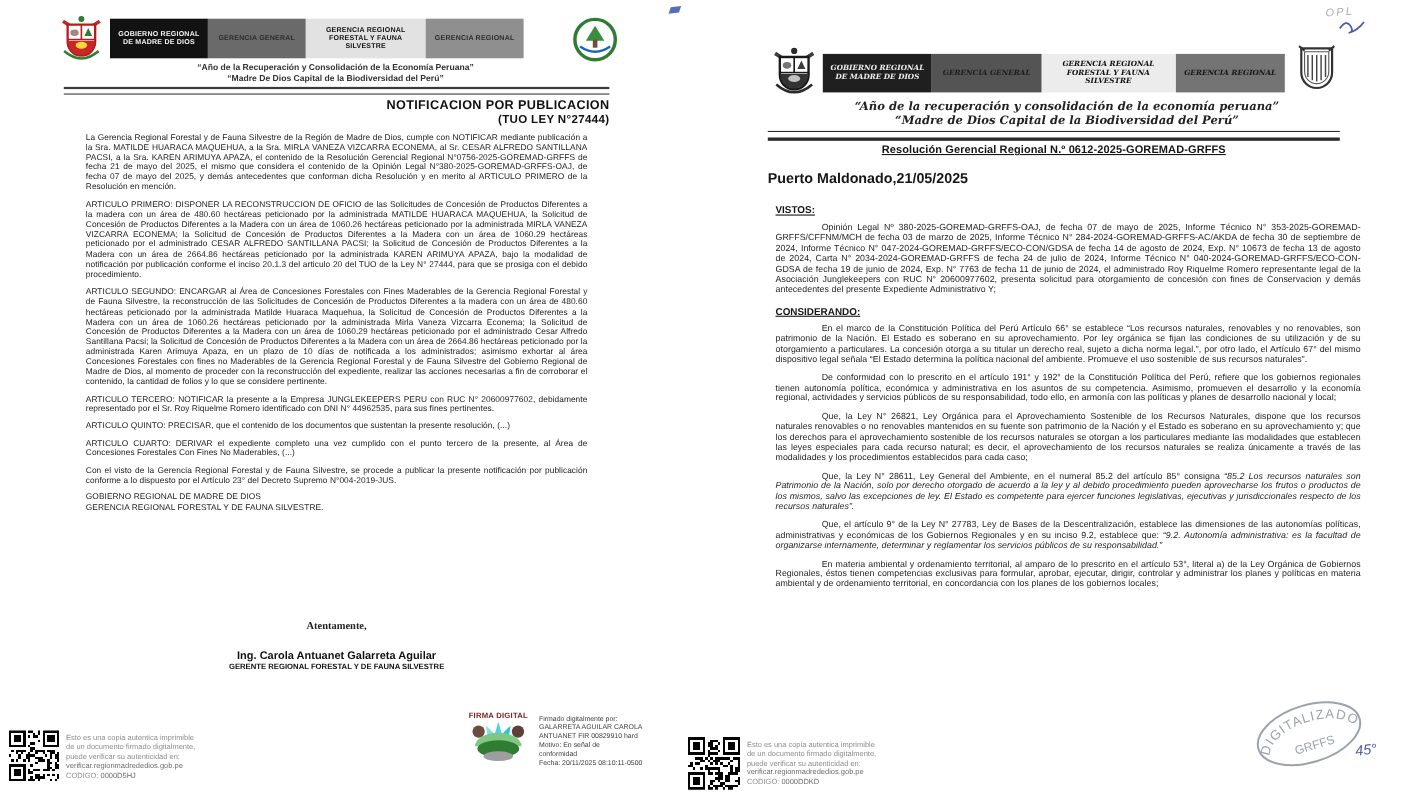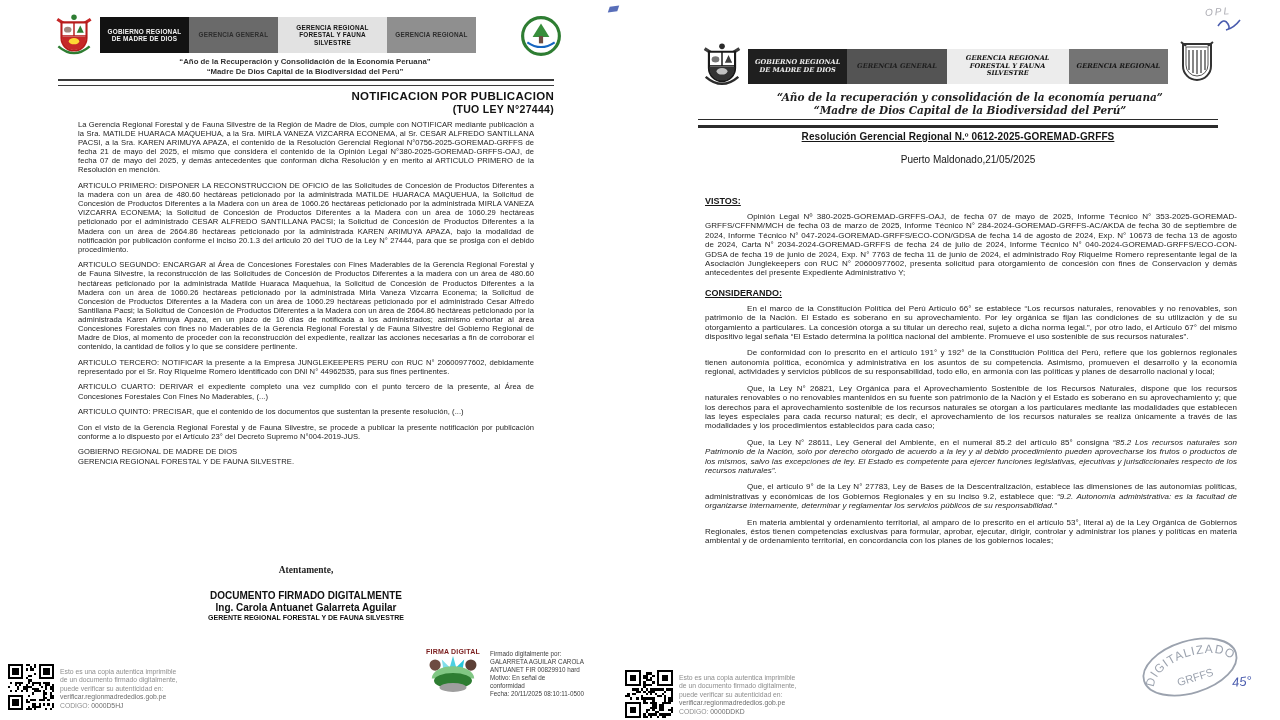--- a/index.html
+++ b/index.html
@@ -55,24 +55,24 @@
   .r-banner div.cell:nth-of-type(3){flex:1.25;background:#ececec;color:#111;}
   .r-banner div.cell:nth-of-type(4){flex:1;background:#747474;color:#161616;}
   .r-logo{position:absolute;left:537px;top:40px;width:40px;height:44px;}
   .r-quotes{position:absolute;left:65px;top:91px;width:530px;text-align:center;
     font-family:"DejaVu Serif","Liberation Serif",serif;font-style:italic;font-weight:700;
     font-size:10.5px;line-height:13px;color:#222;}
   .r-rule{position:absolute;left:58px;top:119px;width:520px;height:5px;
     border-top:1px solid #2b2b2b;border-bottom:3px solid #2b2b2b;}
   .r-title{position:absolute;left:58px;top:131px;width:520px;text-align:center;
     font-weight:700;font-size:10px;color:#161616;text-decoration:underline;letter-spacing:.1px;}
-  .r-date{position:absolute;left:58px;top:154px;width:540px;text-align:center;
-    font-weight:400;font-size:10px;color:#161616;}
+  .r-date{position:absolute;left:58px;top:154px;width:540px;text-align:left;
+    font-weight:700;font-size:13px;color:#161616;}
   .r-flow{position:absolute;left:65px;top:178px;width:532px;}
-  .r-flow h3{margin:18px 0 6px;font-size:9px;font-weight:700;text-decoration:underline;color:#161616;}
+  .r-flow h3{margin:8px 0 6px;font-size:9px;font-weight:700;text-decoration:underline;color:#161616;}
   .r-flow h3.c{margin-top:10px;}
   .r-flow p{margin:0 0 7px;font-size:8px;line-height:9.4px;text-align:justify;
     text-indent:42px;color:#242424;letter-spacing:.05px;}
   #verifyR{left:-15px;top:670px;width:235px;}
   .stamp{position:absolute;left:498px;top:636px;width:104px;height:62px;transform:rotate(-17deg);opacity:.85;}
   .hand-pencil{position:absolute;left:565px;top:6px;font-style:italic;font-size:10px;
     letter-spacing:2px;color:#adadb4;transform:rotate(-4deg);}
   .hand-ink{position:absolute;left:576px;top:16px;width:26px;height:16px;}
   .hand-45{position:absolute;left:592px;top:674px;font-style:italic;font-size:13px;
     color:#4a5cae;transform:rotate(-6deg);}
@@ -122,30 +122,29 @@
     <div>NOTIFICACION POR PUBLICACION</div>
     <div class="t2">(TUO LEY N°27444)</div>
   </div>
 
   <div class="l-flow">
 
   <p><span>La Gerencia Regional Forestal y de Fauna Silvestre de la Región de Madre de Dios, cumple con </span><span class="b">NOTIFICAR</span><span> mediante publicación a la </span><span class="b">Sra. MATILDE HUARACA MAQUEHUA, a la Sra. MIRLA VANEZA VIZCARRA ECONEMA, al Sr. CESAR ALFREDO SANTILLANA PACSI</span><span>, a la </span><span class="b">Sra. KAREN ARIMUYA APAZA,</span><span> el contenido de la </span><span class="b">Resolución Gerencial Regional N°0756-2025-GOREMAD-GRFFS</span><span> de fecha 21 de mayo del 2025, el mismo que considera el contenido de la Opinión Legal N°380-2025-GOREMAD-GRFFS-OAJ, de fecha 07 de mayo del 2025, y demás antecedentes que conforman dicha Resolución y en merito al ARTICULO PRIMERO de la Resolución en mención.</span></p>
       <p><span class="b">ARTICULO PRIMERO: DISPONER LA RECONSTRUCCION DE OFICIO</span><span> de las Solicitudes de Concesión de Productos Diferentes a la madera con un área de 480.60 hectáreas peticionado por la administrada </span><span class="b">MATILDE HUARACA MAQUEHUA</span><span>, la Solicitud de Concesión de Productos Diferentes a la Madera con un área de 1060.26 hectáreas peticionado por la administrada </span><span class="b">MIRLA VANEZA VIZCARRA ECONEMA</span><span>; la Solicitud de Concesión de Productos Diferentes a la Madera con un área de 1060.29 hectáreas peticionado por el administrado </span><span class="b">CESAR ALFREDO SANTILLANA PACSI</span><span>; la Solicitud de Concesión de Productos Diferentes a la Madera con un área de 2664.86 hectáreas peticionado por la administrada </span><span class="b">KAREN ARIMUYA APAZA, bajo la modalidad de notificación por publicación conforme el inciso 20.1.3 del articulo 20 del TUO de la Ley N° 27444, para que se prosiga con el debido procedimiento.</span></p>
       <p><span class="b">ARTICULO SEGUNDO: ENCARGAR</span><span> al Área de Concesiones Forestales con Fines Maderables de la Gerencia Regional Forestal y de Fauna Silvestre, la reconstrucción de las Solicitudes de Concesión de Productos Diferentes a la madera con un área de 480.60 hectáreas peticionado por la administrada Matilde Huaraca Maquehua, la Solicitud de Concesión de Productos Diferentes a la Madera con un área de 1060.26 hectáreas peticionado por la administrada Mirla Vaneza Vizcarra Econema; la Solicitud de Concesión de Productos Diferentes a la Madera con un área de 1060.29 hectáreas peticionado por el administrado Cesar Alfredo Santillana Pacsi; la Solicitud de Concesión de Productos Diferentes a la Madera con un área de 2664.86 hectáreas peticionado por la administrada Karen Arimuya Apaza, en un plazo de 10 días de notificada a los administrados; asimismo exhortar al área Concesiones Forestales con fines no Maderables de la Gerencia Regional Forestal y de Fauna Silvestre del Gobierno Regional de Madre de Dios, al momento de proceder con la reconstrucción del expediente, realizar las acciones necesarias a fin de corroborar el contenido, la cantidad de folios y lo que se considere pertinente.</span></p>
       <p><span class="b">ARTICULO TERCERO: NOTIFICAR</span><span> la presente a la Empresa JUNGLEKEEPERS PERU con RUC N° 20600977602, debidamente representado por el Sr. Roy Riquelme Romero identificado con DNI N° 44962535, para sus fines pertinentes.</span></p>
+      <p><span class="b">ARTICULO QUINTO: PRECISAR,</span><span> que el contenido de los documentos que sustentan la presente resolución, (...)</span></p>
       <p><span class="b">ARTICULO CUARTO: DERIVAR</span><span> el expediente completo una vez cumplido con el punto tercero de la presente, al Área de Concesiones Forestales Con Fines No Maderables, (...)</span></p>
-      <p><span class="b">ARTICULO QUINTO: PRECISAR,</span><span> que el contenido de los documentos que sustentan la presente resolución, (...)</span></p>
       <p><span>Con el visto de la Gerencia Regional Forestal y de Fauna Silvestre, se procede a publicar la presente notificación por publicación conforme a lo dispuesto por el Artículo 23° del Decreto Supremo N°004-2019-JUS.</span></p>
       <p><span class="b">GOBIERNO REGIONAL DE MADRE DE DIOS</span><br><span class="b">GERENCIA REGIONAL FORESTAL Y DE FAUNA SILVESTRE.</span></p>
     </div>
 
   <div class="l-atte">Atentamente,</div>
 
   <div class="l-sig">
-    <div class="s1">DOCUMENTO FIRMADO DIGITALMENTE</div>
     <div class="s2">Ing. Carola Antuanet Galarreta Aguilar</div>
     <div class="s3">GERENTE REGIONAL FORESTAL Y DE FAUNA SILVESTRE</div>
   </div>
 
   <div class="verify" id="verifyL">
     <div class="qr"><svg viewBox="0 0 21 21" width="100%" height="100%" shape-rendering="crispEdges" fill="#000">
           <rect x="0" y="0" width="7" height="7"></rect>
           <rect x="1" y="1" width="5" height="5" fill="#fff"></rect>
           <rect x="2" y="2" width="3" height="3" fill="#000"></rect>
           <rect x="14" y="0" width="7" height="7"></rect>

